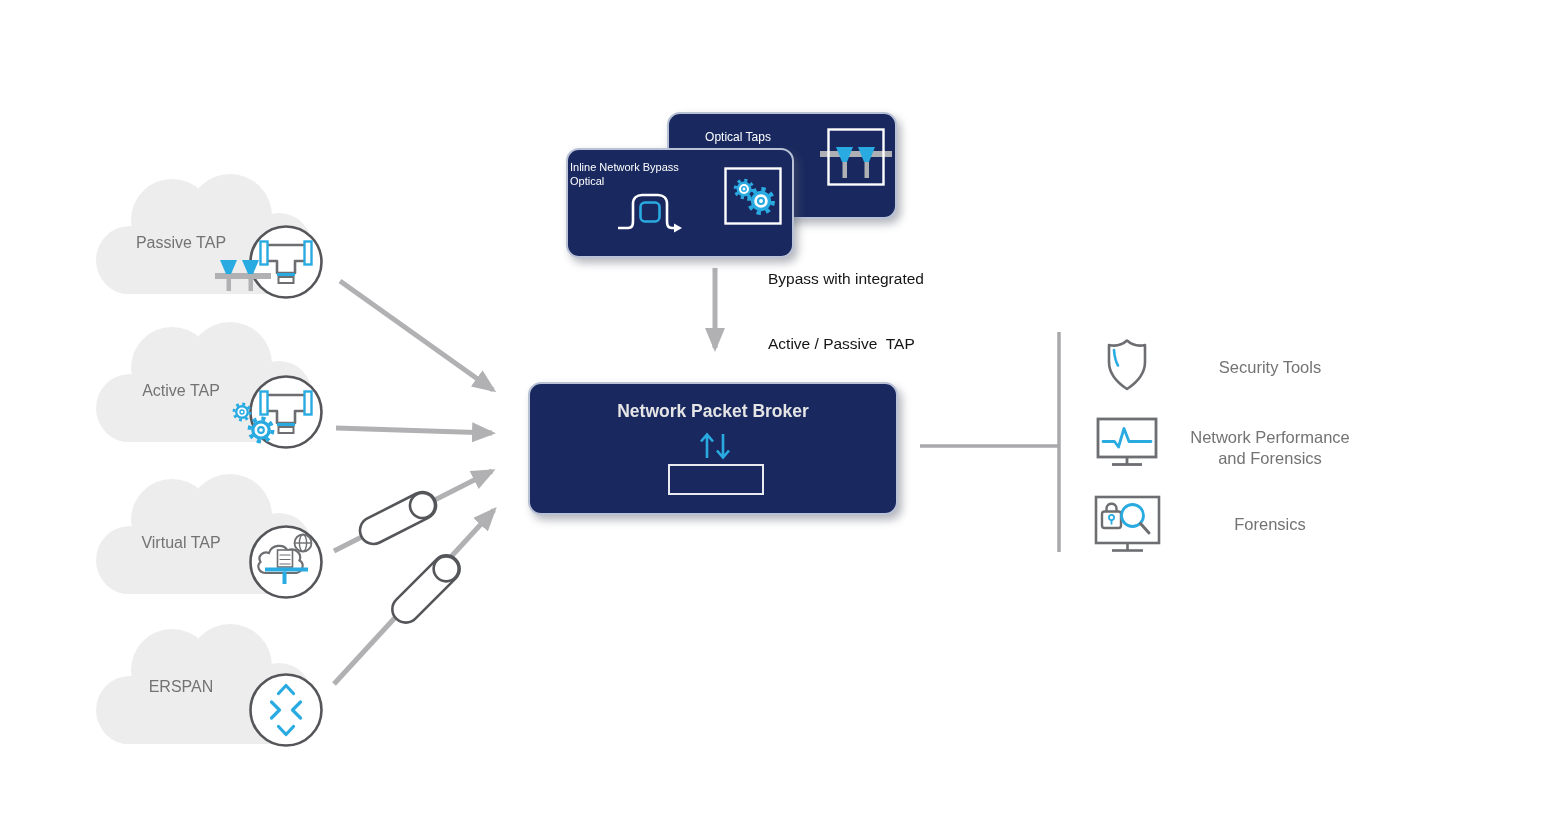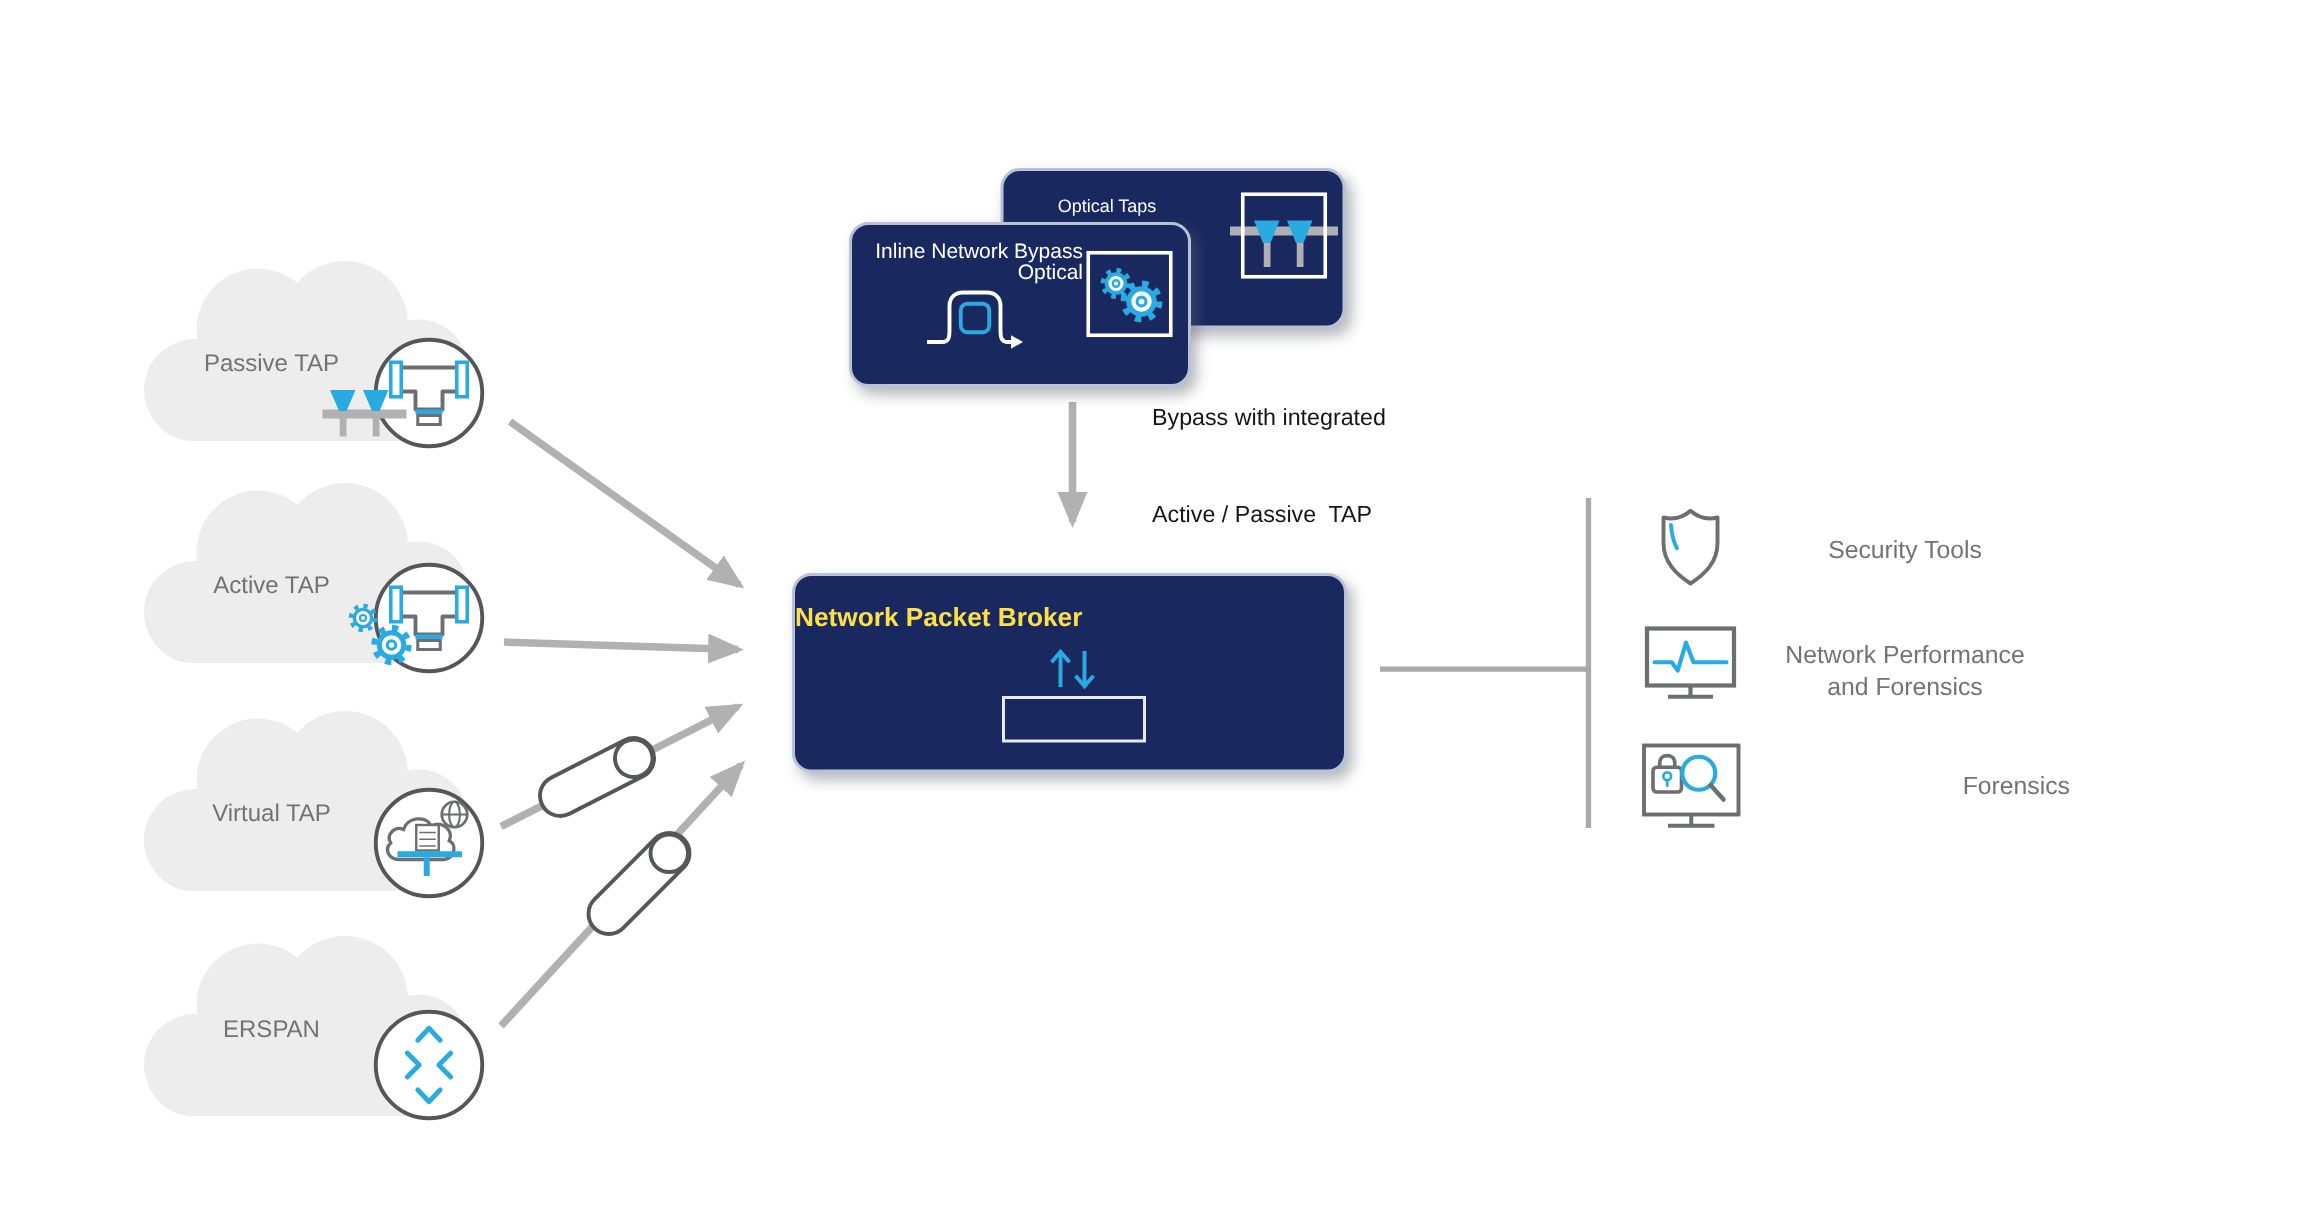--- a/index.html
+++ b/index.html
@@ -19,24 +19,24 @@
 
   
   .navy-box { position:absolute; background:#19295f; border:2px solid #b9c1d6;
               border-radius:13px; box-shadow:4px 5px 9px rgba(90,95,110,.45); }
   .box-optical { left:667px; top:112px; width:230px; height:107px; z-index:5; }
   .box-inline  { left:566px; top:148px; width:228px; height:110px; z-index:6; }
   .box-broker  { left:528px; top:382px; width:370px; height:133px; z-index:5; }
 
   .optical-label { position:absolute; left:8px; top:16px; width:122px; text-align:center;
                    color:#fff; font-size:12px; }
-  .inline-label  { position:absolute; left:2px; top:10px; width:152px; text-align:right;
-                   color:#fff; font-size:14px; line-height:14px; }
-  .broker-title  { position:absolute; left:0; top:17px; width:100%; text-align:left;
-                   color:#fde047; font-size:17.5px; font-weight:bold; }
+  .inline-label  { position:absolute; left:2px; top:10px; width:152px; text-align:left;
+                   color:#fff; font-size:11px; line-height:14px; }
+  .broker-title  { position:absolute; left:0; top:17px; width:100%; text-align:center;
+                   color:#e5e5e5; font-size:17.5px; font-weight:bold; }
   .broker-rect   { position:absolute; left:138px; top:80px; width:96px; height:31px;
                    border:2.5px solid #e8eaf0; }
 
   .icon-abs { position:absolute; overflow:visible; }
 
   .bypass-caption { position:absolute; left:768px; top:225px; z-index:7;
                     font-size:15.5px; line-height:21.5px; color:#151515; white-space:pre; }
 
   
   .dest-icon  { position:absolute; z-index:3; overflow:visible; }
@@ -247,15 +247,15 @@
       <path d="M12.5,17 V13.5 C12.5,7.2 22.5,7.2 22.5,13.5 V17" fill="none" stroke="#6d6e71" stroke-width="2.4"></path>
       <rect x="8" y="16.5" width="19" height="16.5" rx="2.5" fill="#fff" stroke="#6d6e71" stroke-width="2.4"></rect>
       <circle cx="17.5" cy="22.5" r="2.6" fill="none" stroke="#29abe2" stroke-width="1.8"></circle>
       <line x1="17.5" y1="25" x2="17.5" y2="29.5" stroke="#29abe2" stroke-width="1.8"></line>
     </g>
     <g>
       <circle cx="38.5" cy="20.5" r="11" fill="none" stroke="#29abe2" stroke-width="2.8"></circle>
       <line x1="46.5" y1="28.5" x2="55" y2="38" stroke="#6d6e71" stroke-width="3" stroke-linecap="round"></line>
     </g>
   </svg>
-  <div class="dest-label" style="top:514px;text-align:right;">Forensics</div>
+  <div class="dest-label" style="top:514px;">Forensics</div>
 
 </div>
 
 </body></html>

